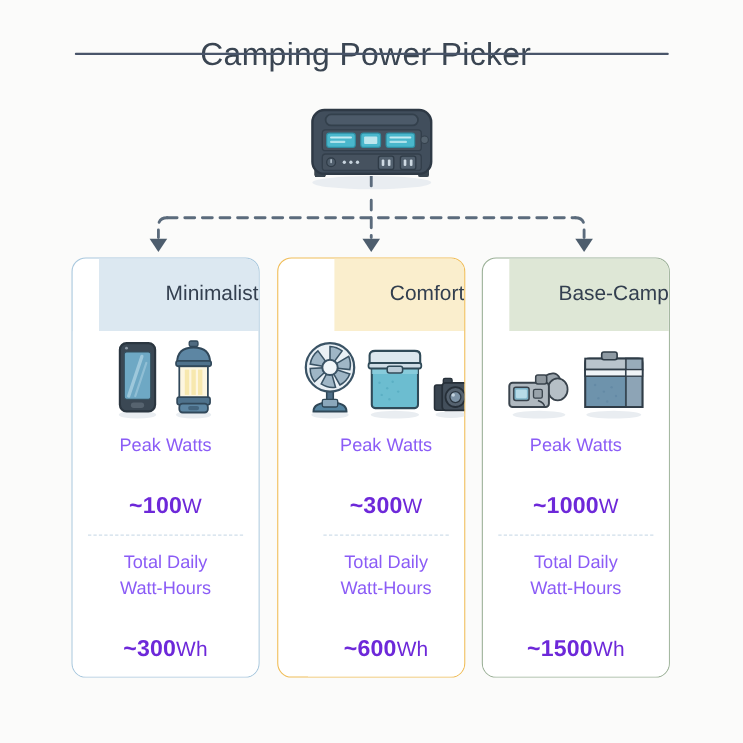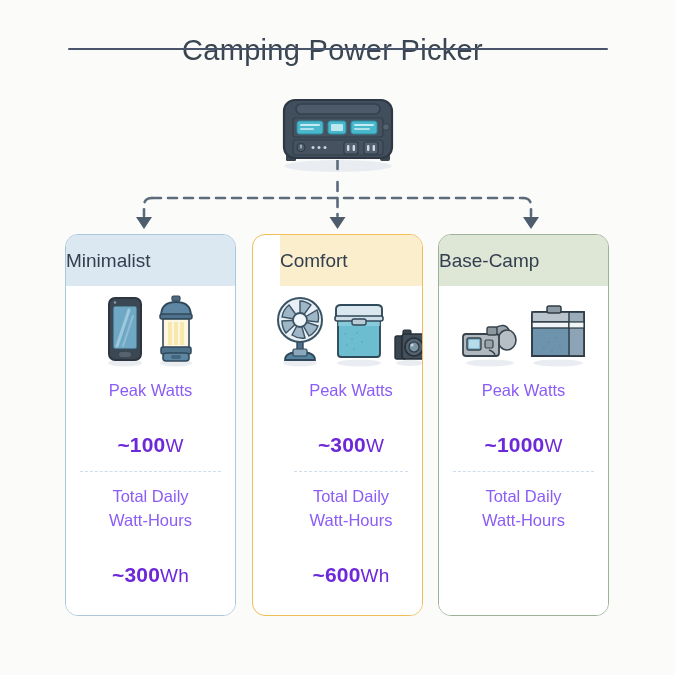--- a/index.html
+++ b/index.html
@@ -72,25 +72,26 @@
     border-radius: 13px;
     background: #ffffff;
     box-sizing: border-box;
     overflow: hidden;
   }
   #card-minimalist { left: 65px;  border: 1.6px solid #a9c8de; }
   #card-comfort    { left: 252px; border: 1.6px solid #f0bd58; padding-left: 27px; }
   #card-basecamp   { left: 438px; border: 1.6px solid #9cb198; }
 
   .card-header {
-    height: 51px;
+    height: 66px;
     display: flex;
     align-items: center;
-    justify-content: flex-start;
-    box-sizing: border-box;
+    justify-content: flex-end;
+    box-sizing: border-box;
+    margin-left: 24px;
   }
   #card-minimalist .card-header { background: #dce8f1; }
   #card-comfort    .card-header { background: #faeecd; }
   #card-basecamp   .card-header { background: #dee7d6; }
 
   .card-title {
     font-size: 19px;
     color: #333f4f;
     font-weight: 400;
   }
@@ -371,17 +372,20 @@
       <div class="spec-block">
         <div class="spec-label">Peak Watts</div>
         <div class="spec-value">
           <span>~1000</span><span class="unit">W</span>
         </div>
       </div>
       <div class="spec-divider"></div>
       <div class="spec-block">
         <div class="spec-label">Total Daily</div>
         <div class="spec-label">Watt-Hours</div>
+        <div class="spec-value">
+          <span>~1500</span><span class="unit">Wh</span>
+        </div>
       </div>
     </div>
   </div>
 
 </div>
 
 </body></html>

